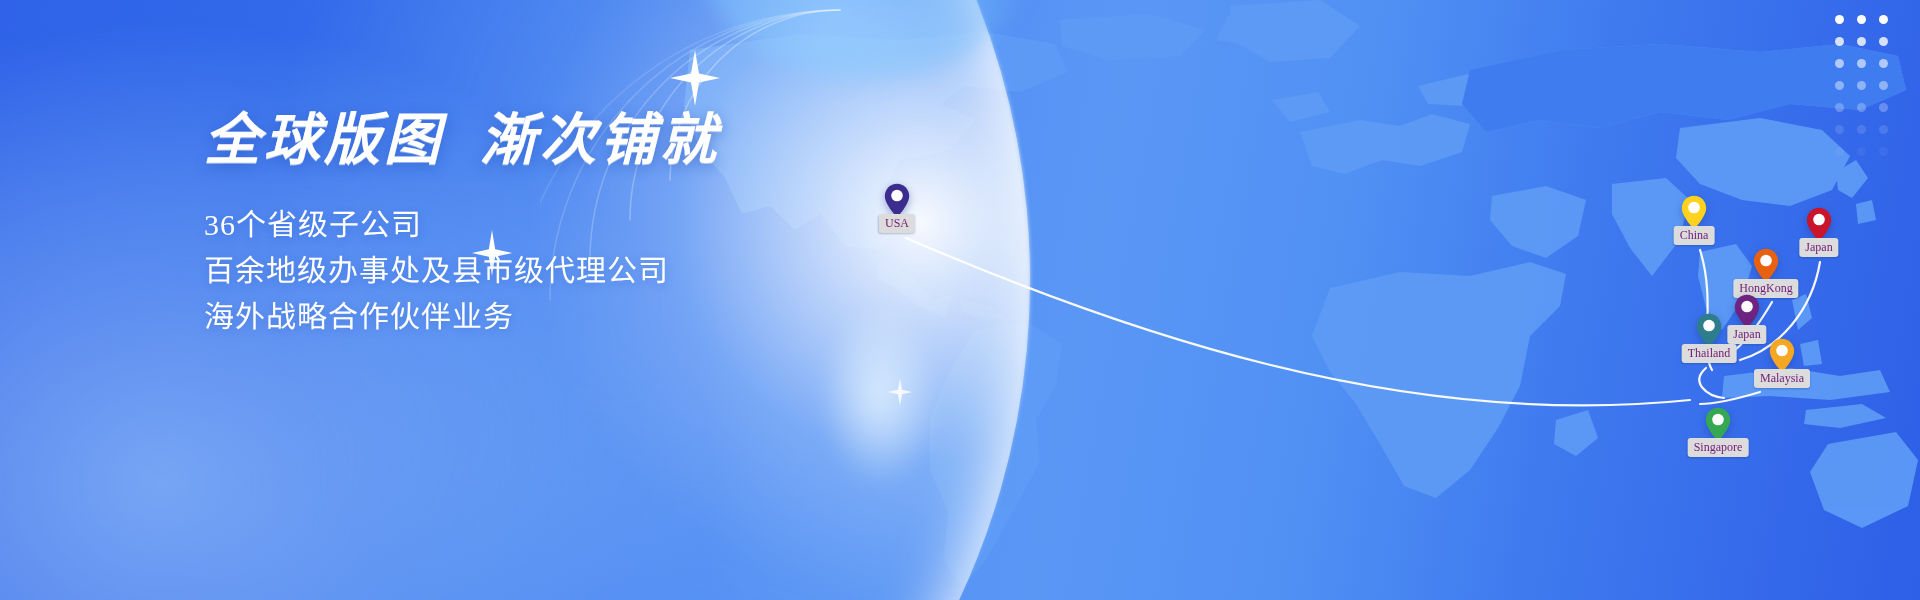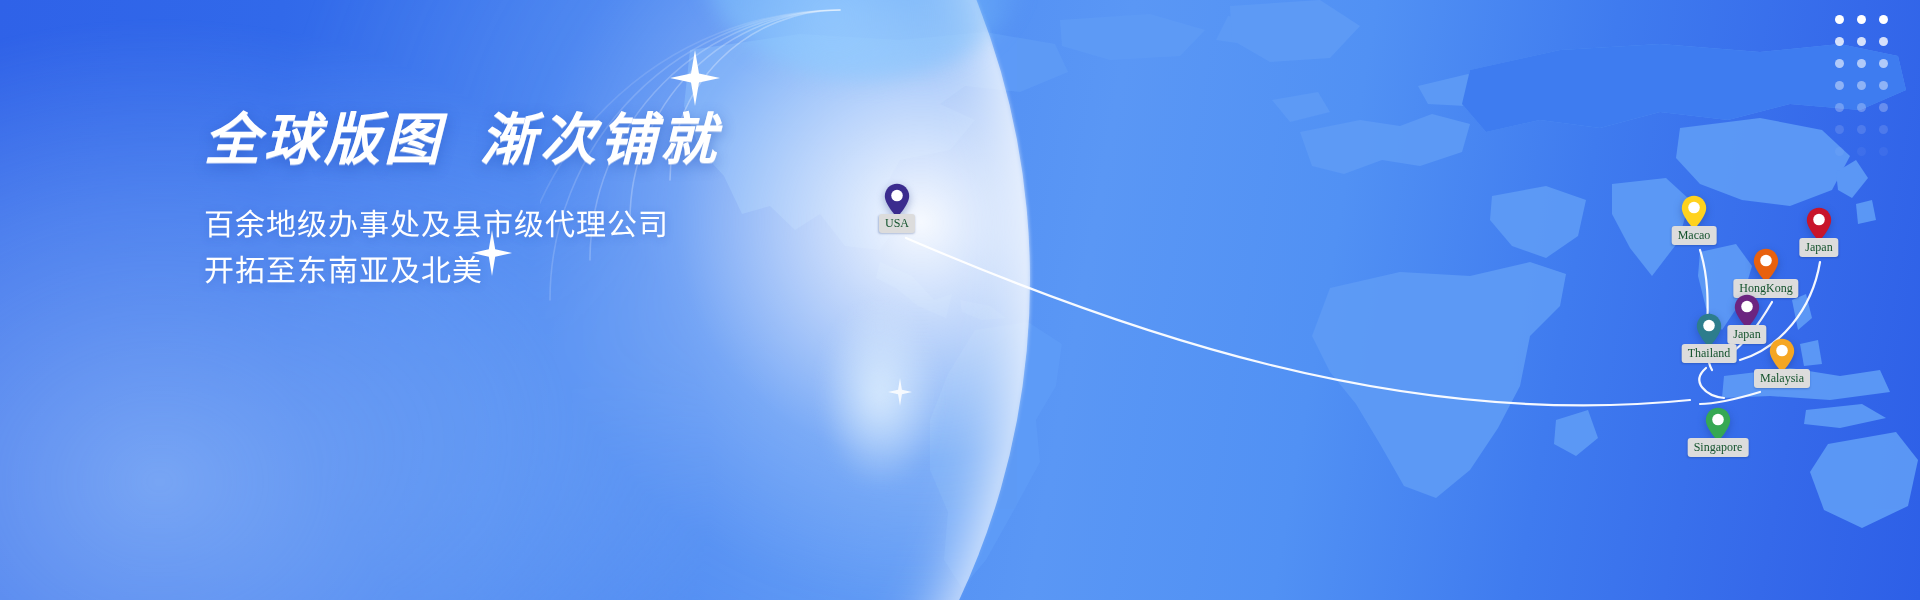--- a/index.html
+++ b/index.html
@@ -95,21 +95,21 @@
 
   
   .routes{position:absolute;inset:0;pointer-events:none;}
 
   
   .marker{position:absolute;transform:translate(-50%,-100%);}
   .pin{position:relative;width:34px;height:46px;margin:0 auto;}
   .pin svg{display:block;filter:drop-shadow(0 3px 4px rgba(20,50,130,.35));}
   .pin-label{
     position:absolute;left:50%;top:42px;transform:translateX(-50%);
-    background:#dcdcdc;color:#14532d;
+    background:#dcdcdc;color:#701a75;
     font-size:14px;line-height:1;
     padding:4px 7px 5px;border-radius:3px;white-space:nowrap;
     box-shadow:0 1px 2px rgba(10,40,110,.25);
   }
   .marker.sm .pin{width:26px;height:35px;}
   .marker.sm .pin-label{top:31px;font-size:12px;padding:3px 6px 4px;}
 </style>
 </head>
 <body>
 
@@ -220,22 +220,23 @@
       <span style="opacity:.13"></span>
       <span style="opacity:.13"></span>
     <span style="opacity:.05"></span>
       <span style="opacity:.05"></span>
       <span style="opacity:.05"></span>
   </div>
 
   <div class="copy">
     <h1 class="headline">全球版图  渐次铺就</h1>
     <ul class="subs">
+      <li>36个省级子公司</li>
       <li>百余地级办事处及县市级代理公司</li>
-      <li>开拓至东南亚及北美</li>
+      <li>海外战略合作伙伴业务</li>
     </ul>
   </div>
 
   <div class="routes">
     <svg viewBox="0 0 1920 600" xmlns="http://www.w3.org/2000/svg" aria-hidden="true">
       <g fill="none" stroke="#ffffff" stroke-width="2.2" stroke-linecap="round" stroke-opacity=".95">
         <path d="M906 238 C 1120 330, 1400 430, 1690 400"></path>
         <path d="M1700 250 C 1716 300, 1700 350, 1712 370"></path>
         <path d="M1820 262 C 1812 310, 1780 348, 1740 360"></path>
         <path d="M1772 302 C 1758 326, 1744 344, 1730 354"></path>
@@ -255,21 +256,21 @@
         </div>
         <span class="pin-label">USA</span>
       </div>
       <div class="marker sm" style="left: 1694px; top: 230px;">
         <div class="pin">
           <svg viewBox="0 0 34 46" width="100%" height="100%" xmlns="http://www.w3.org/2000/svg">
             <path d="M17 1 C8.2 1 1 8.2 1 17 c0 11.5 16 28 16 28 s16-16.5 16-28 C33 8.2 25.8 1 17 1 Z" fill="#FFD21E"></path>
             <circle cx="17" cy="16.5" r="7.6" fill="#ffffff"></circle>
           </svg>
         </div>
-        <span class="pin-label">Macao</span>
+        <span class="pin-label">China</span>
       </div>
       <div class="marker sm" style="left: 1819px; top: 242px; text-align: right;">
         <div class="pin">
           <svg viewBox="0 0 34 46" width="100%" height="100%" xmlns="http://www.w3.org/2000/svg">
             <path d="M17 1 C8.2 1 1 8.2 1 17 c0 11.5 16 28 16 28 s16-16.5 16-28 C33 8.2 25.8 1 17 1 Z" fill="#C8152B"></path>
             <circle cx="17" cy="16.5" r="7.6" fill="#ffffff"></circle>
           </svg>
         </div>
         <span class="pin-label">Japan</span>
       </div>

